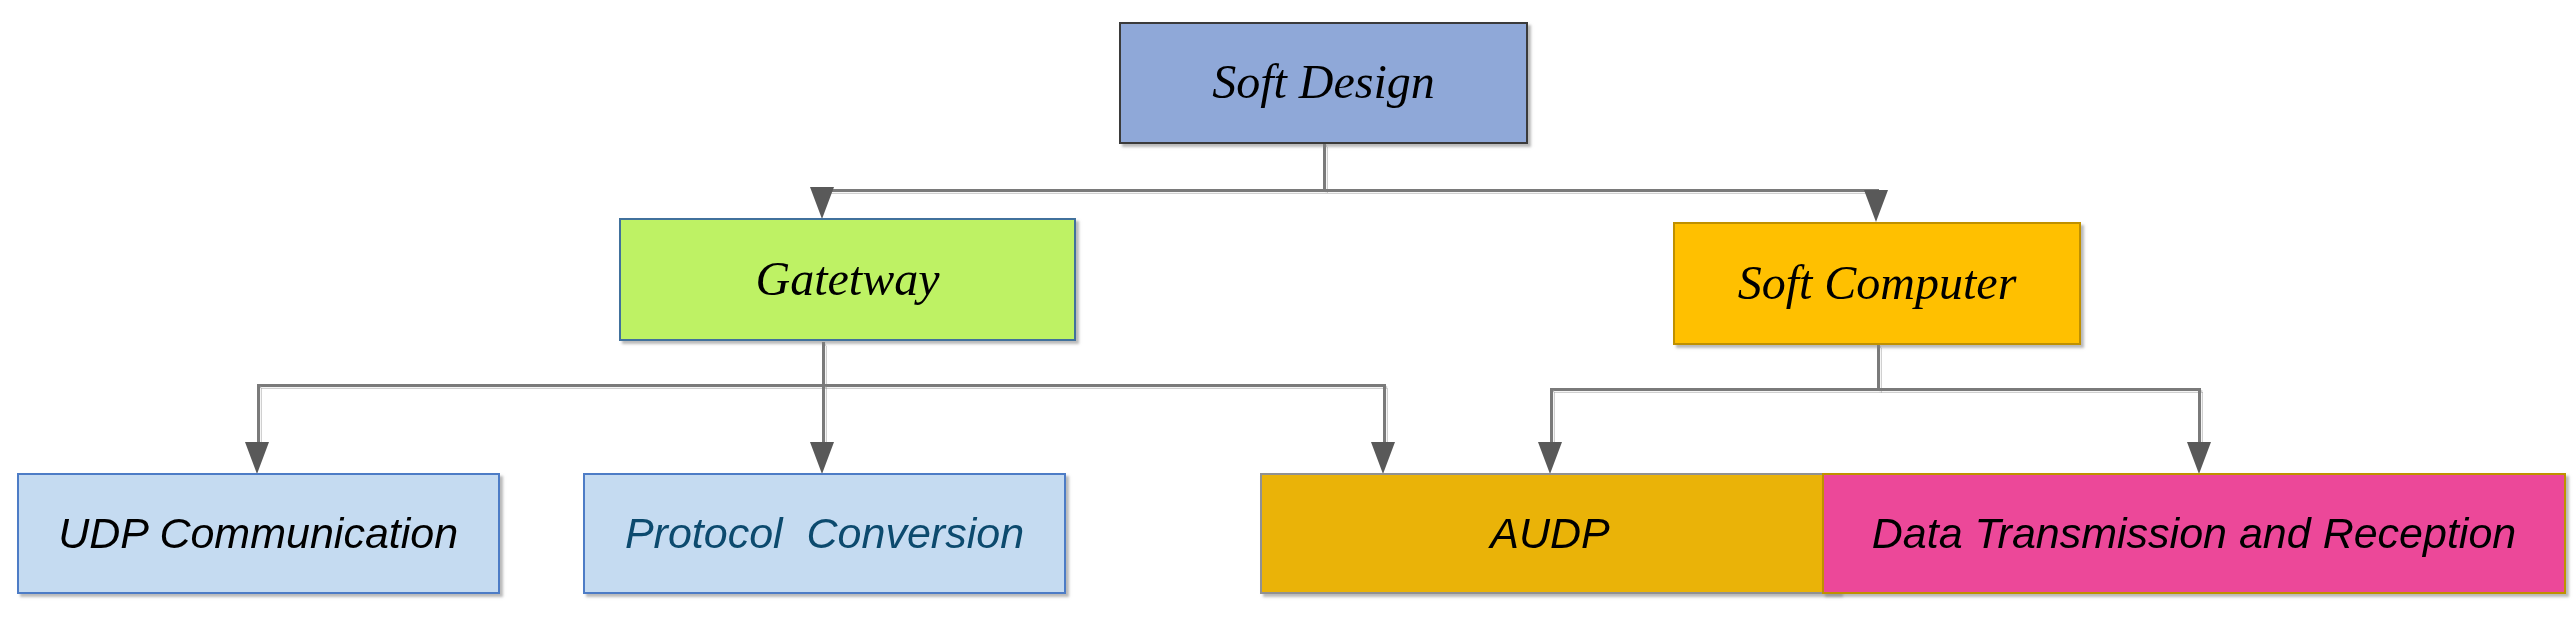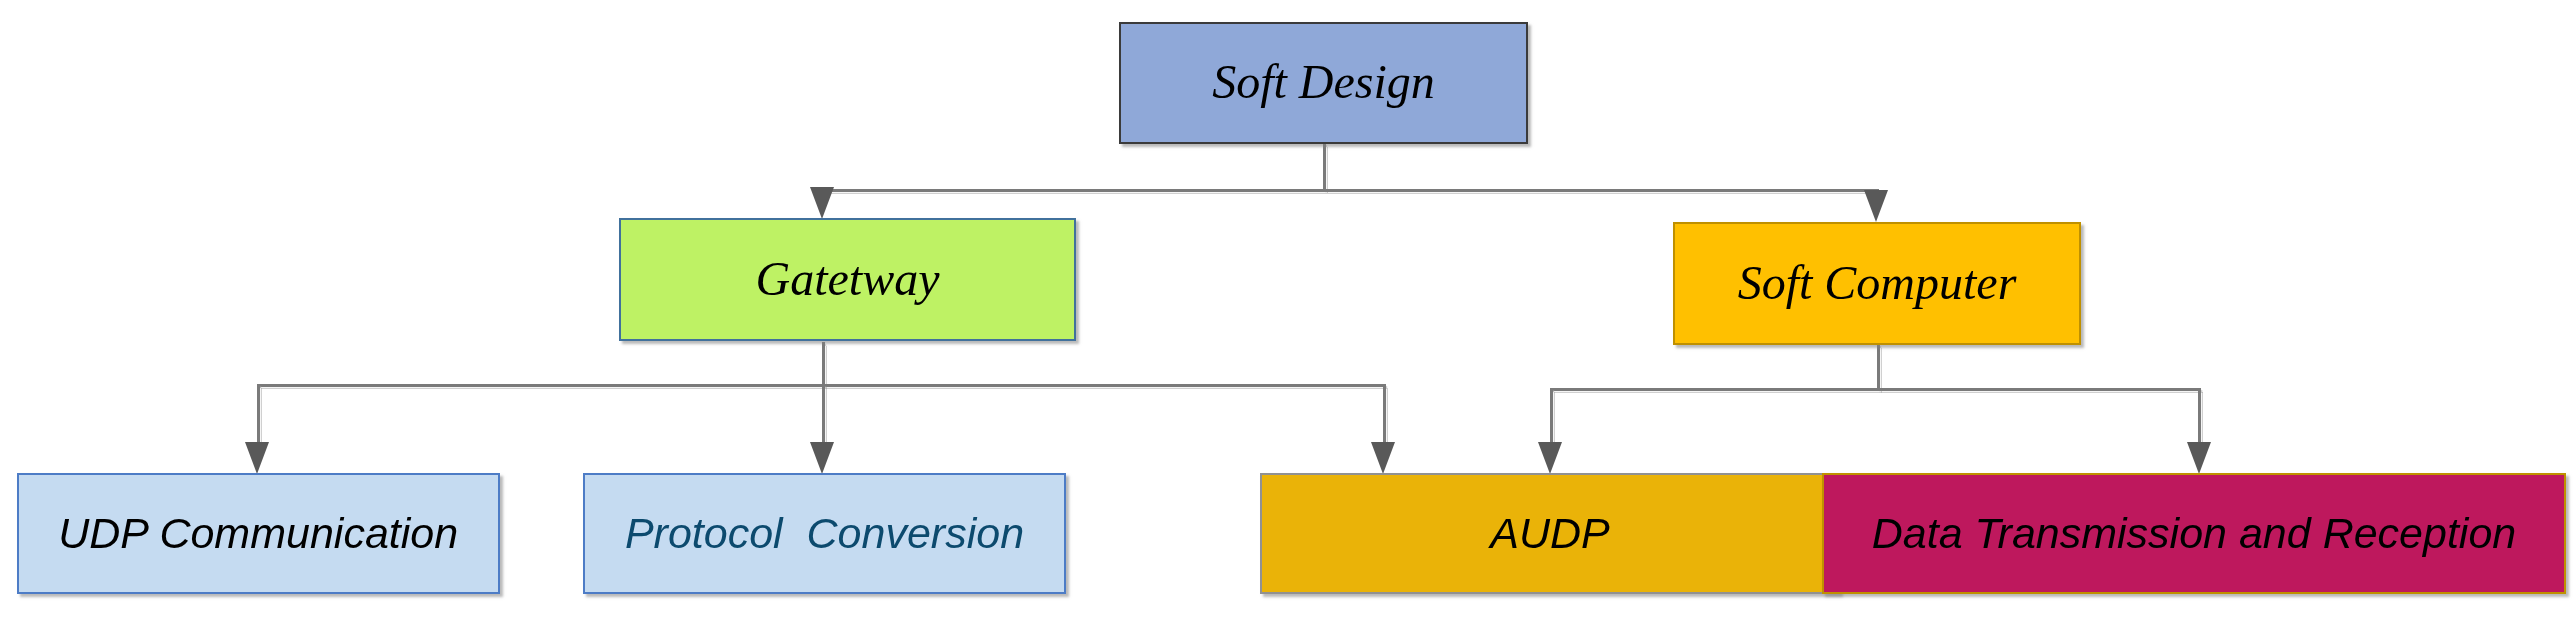--- a/index.html
+++ b/index.html
@@ -100,18 +100,18 @@
   </div>
 
   <div class="node sans" style="left: 583px; top: 473px; width: 483px; height: 121px; background-color: rgb(197, 219, 241); border-color: rgb(77, 124, 198); color: #0c4a6e;">
     <span class="node-label">Protocol  Conversion</span>
   </div>
 
   <div class="node sans" style="left: 1220px; top: 473px; width: 580px; height: 121px; background-color: #eab308; border-color: rgb(145, 145, 145); color: rgb(0, 0, 0); margin-left: 40px;">
     <span class="node-label">AUDP</span>
   </div>
 
-  <div class="node sans" style="left: 1822px; top: 473px; width: 744px; height: 121px; background-color: #be185d; border-color: rgb(191, 144, 0); color: rgb(0, 0, 0);">
+  <div class="node sans" style="left: 1822px; top: 473px; width: 744px; height: 121px; background-color: #ec4899; border-color: rgb(191, 144, 0); color: rgb(0, 0, 0);">
     <span class="node-label">Data Transmission and Reception</span>
   </div>
 
 </div>
 
 
 </body></html>

